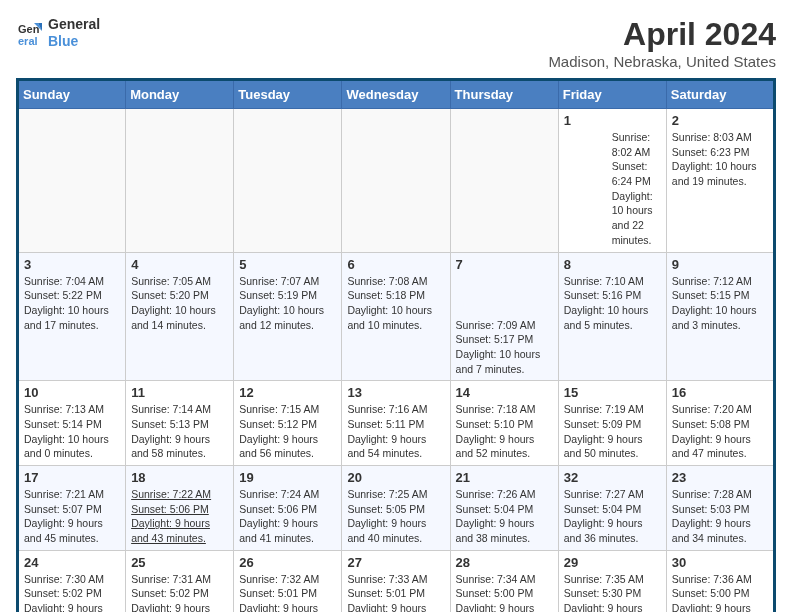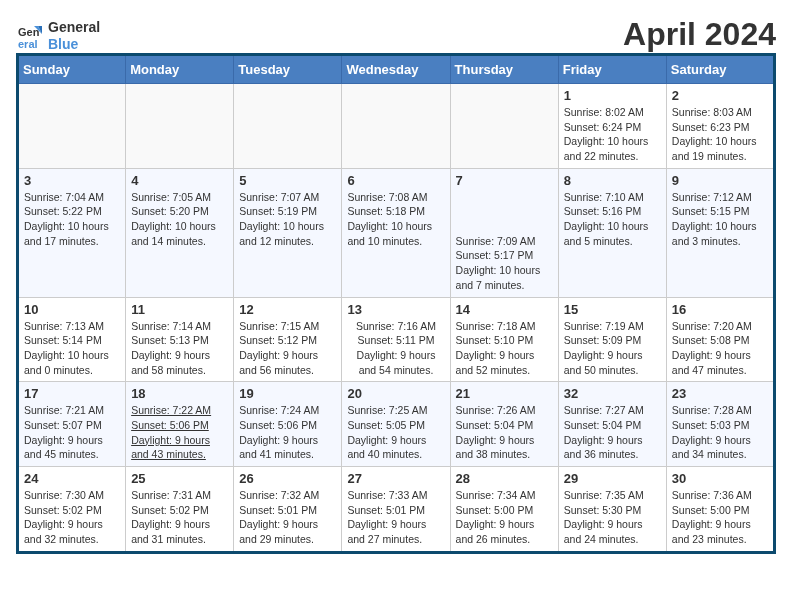--- a/index.html
+++ b/index.html
@@ -6,21 +6,22 @@
     body {
       font-family: Arial, sans-serif;
       background: #fff;
       width: 792px;
       min-height: 612px;
       padding: 16px;
     }
     .header-area {
       display: flex;
       justify-content: space-between;
-      align-items: flex-end;
+      align-items: flex-start;
+      margin-bottom: 8px;
     }
     .logo {
       display: flex;
       align-items: center;
       gap: 4px;
     }
     .logo-text {
       font-size: 14px;
       font-weight: bold;
       color: #333;
@@ -97,20 +98,21 @@
       <polygon points="18,4 26,12 22,4" fill="#4a90d9"></polygon>
       <polygon points="22,4 26,12 26,4" fill="#2a70b9"></polygon>
     </svg>
     <div class="logo-text">
       <div>General</div>
       <div><span>Blue</span></div>
     </div>
   </div>
   <div class="title-area">
     <div class="month-year">April 2024</div>
+    <div class="location">Madison, Nebraska, United States</div>
   </div>
 </div>
 
 <table class="calendar">
   <thead>
     <tr>
     <th>Sunday</th>
         <th>Monday</th>
         <th>Tuesday</th>
         <th>Wednesday</th>
@@ -121,21 +123,21 @@
   </thead>
   <tbody id="calendar-body">
   <tr>
         <td class="empty"></td>
         <td class="empty"></td>
         <td class="empty"></td>
         <td class="empty"></td>
         <td class="empty"></td>
         <td>
           <span class="day-number">1</span>
-          <div class="day-info" style="white-space: pre-line;">Sunrise: 8:02 AM
+          <div class="day-info" style="white-space: pre-line; margin-left: 48px;">Sunrise: 8:02 AM
 Sunset: 6:24 PM
 Daylight: 10 hours
 and 22 minutes.</div>
         </td>
         <td>
           <span class="day-number">2</span>
           <div class="day-info" style="white-space: pre-line;">Sunrise: 8:03 AM
 Sunset: 6:23 PM
 Daylight: 10 hours
 and 19 minutes.</div>
@@ -209,21 +211,21 @@
         </td>
         <td>
           <span class="day-number">12</span>
           <div class="day-info" style="white-space: pre-line;">Sunrise: 7:15 AM
 Sunset: 5:12 PM
 Daylight: 9 hours
 and 56 minutes.</div>
         </td>
         <td>
           <span class="day-number">13</span>
-          <div class="day-info" style="white-space: pre-line; text-align: center;">Sunrise: 7:16 AM
+          <div class="day-info" style="white-space: pre-line;">Sunrise: 7:16 AM
 Sunset: 5:11 PM
 Daylight: 9 hours
 and 54 minutes.</div>
         </td>
         <td>
           <span class="day-number">14</span>
           <div class="day-info" style="white-space: pre-line;">Sunrise: 7:18 AM
 Sunset: 5:10 PM
 Daylight: 9 hours
 and 52 minutes.</div>

